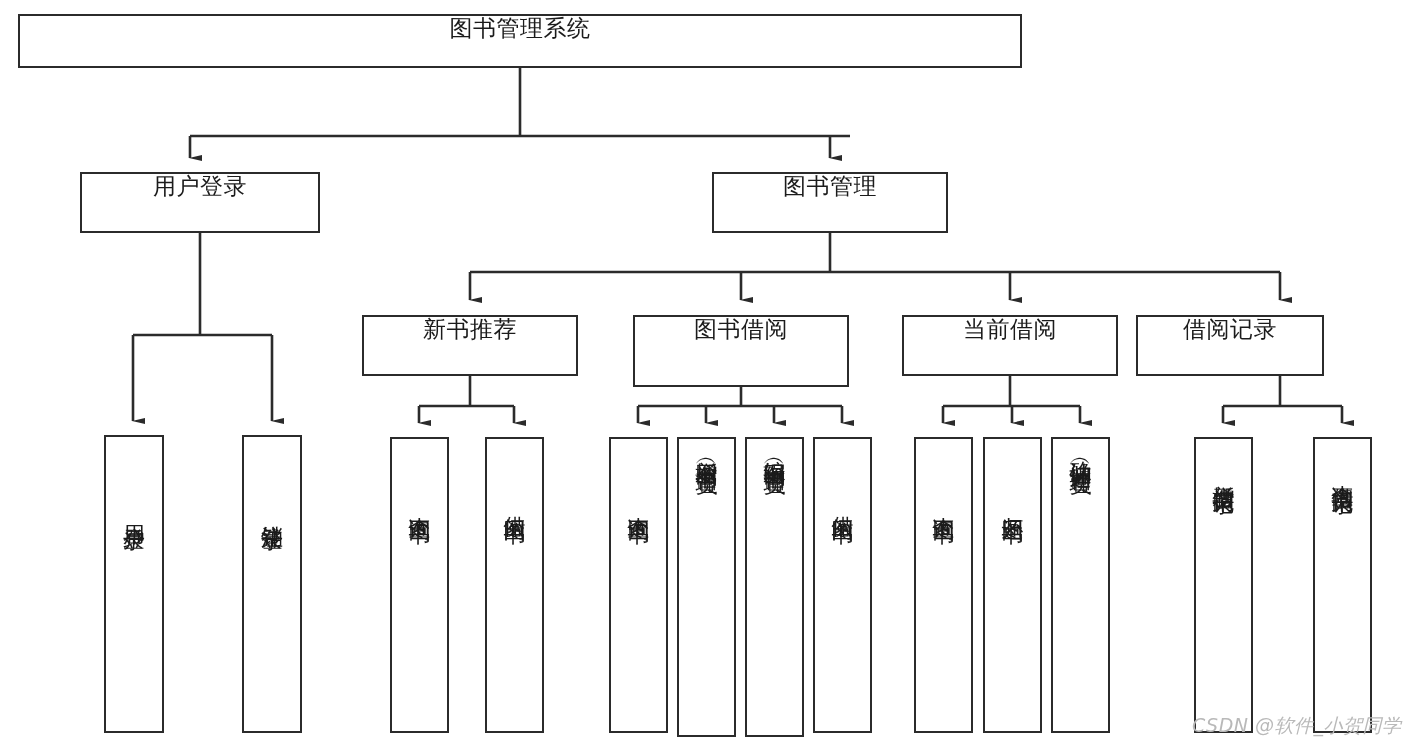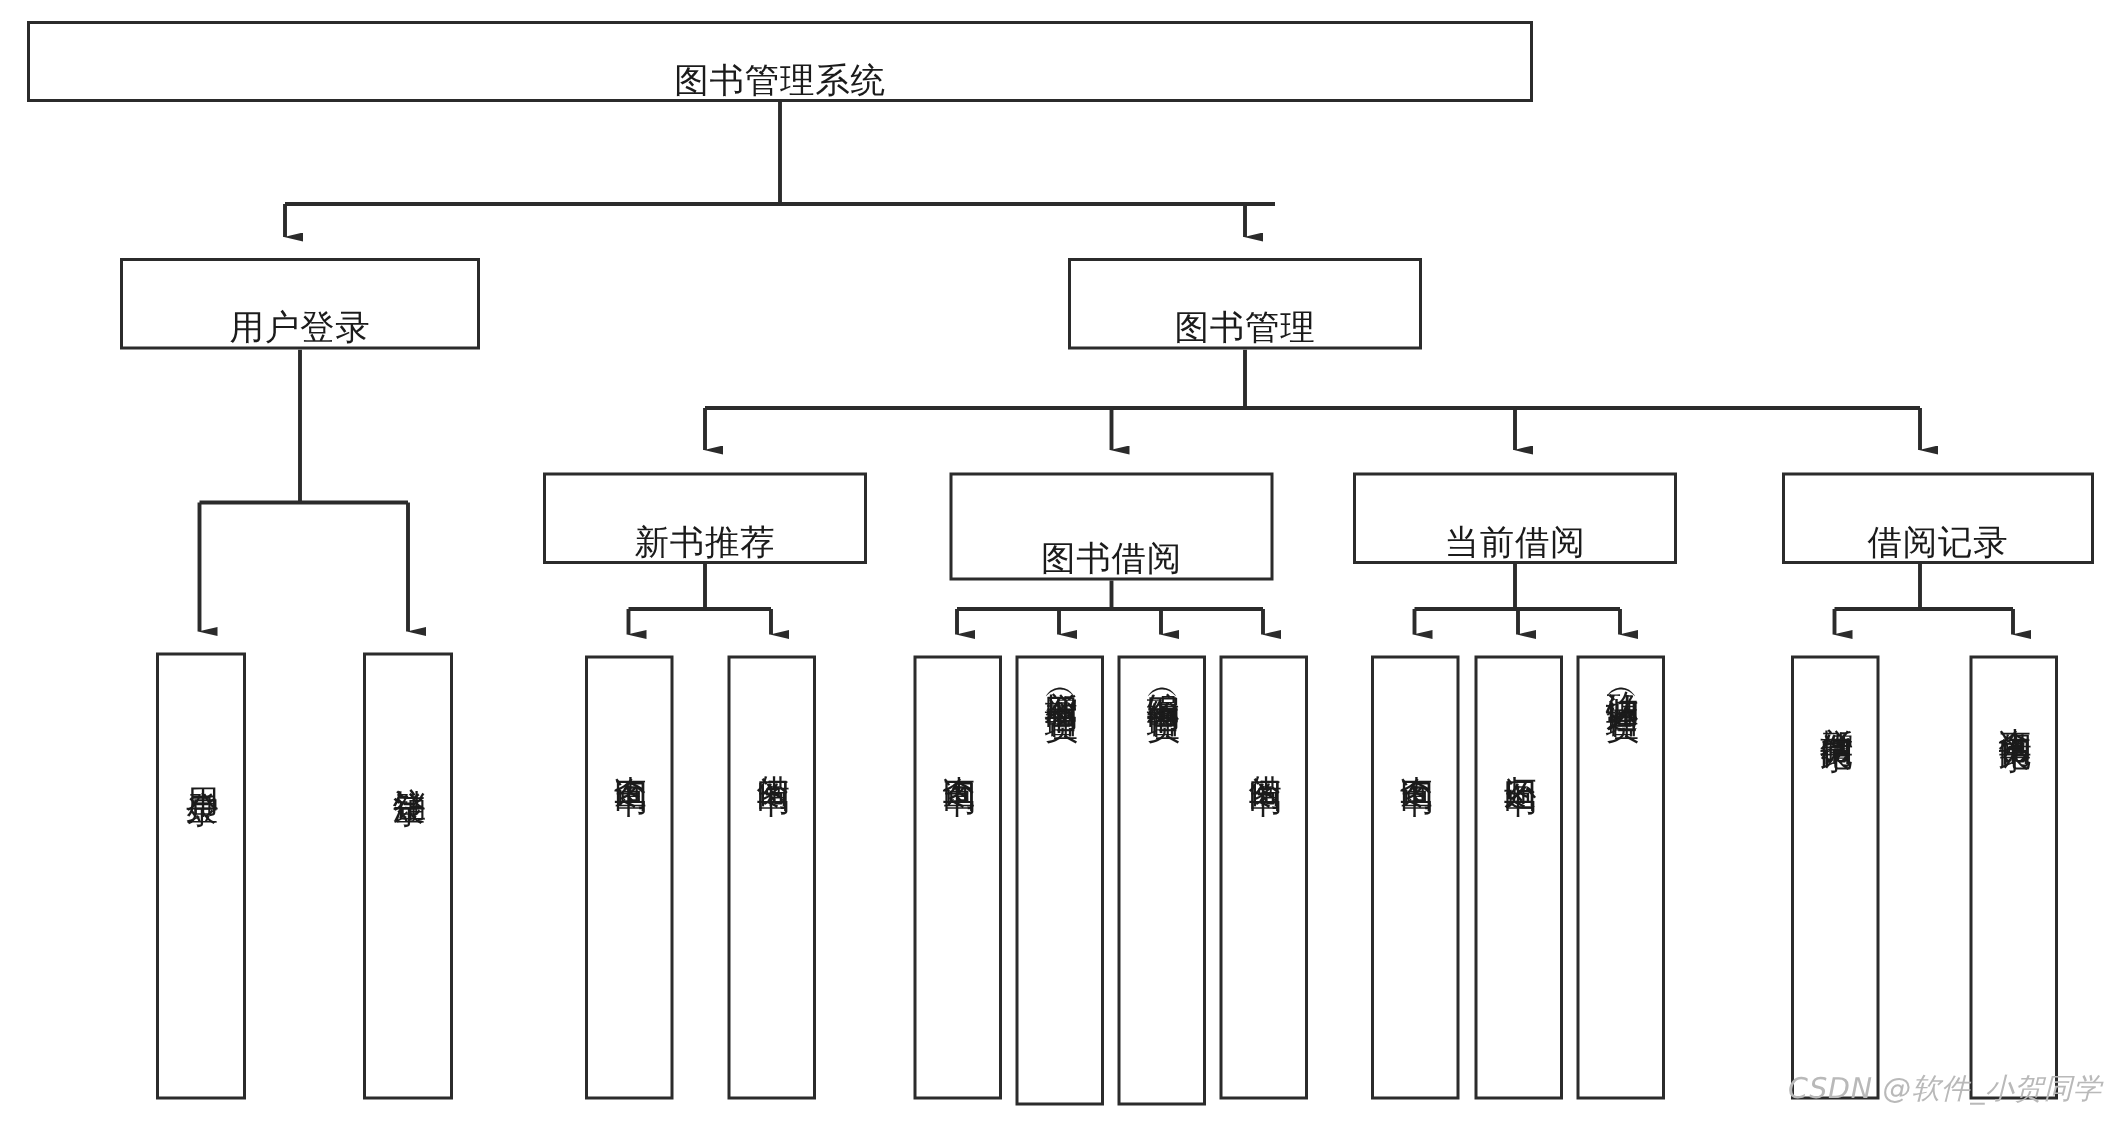--- a/index.html
+++ b/index.html
@@ -25,21 +25,21 @@
     width: 1405px;
     height: 747px;
     pointer-events: none;
   }
   .node {
     position: absolute;
     box-sizing: border-box;
     border: 2.4px solid #2b2b2b;
     background: #ffffff;
     display: flex;
-    align-items: flex-end;
+    align-items: flex-start;
     justify-content: center;
     color: #1b1b1b;
   }
   .node .lbl {
     display: block;
     text-align: center;
     line-height: 1.05;
   }
   
   .node.h .lbl {
@@ -142,21 +142,21 @@
   </div>
 
   <div class="node h" style="left:633px; top:315px; width:216px; height:72px;">
     <span class="lbl">图书借阅</span>
   </div>
 
   <div class="node h" style="left:902px; top:315px; width:216px; height:61px;">
     <span class="lbl">当前借阅</span>
   </div>
 
-  <div class="node h" style="left:1188px; top:315px; width:208px; height:61px;">
+  <div class="node h" style="left:1136px; top:315px; width:188px; height:61px;">
     <span class="lbl">借阅记录</span>
   </div>
 
   <div class="node v" style="left:104px; top:435px; width:60px; height:298px; padding-top:70px;">
     <span class="lbl">用户登录</span>
   </div>
 
   <div class="node v" style="left:242px; top:435px; width:60px; height:298px; padding-top:70px;">
     <span class="lbl">注销登录</span>
   </div>

